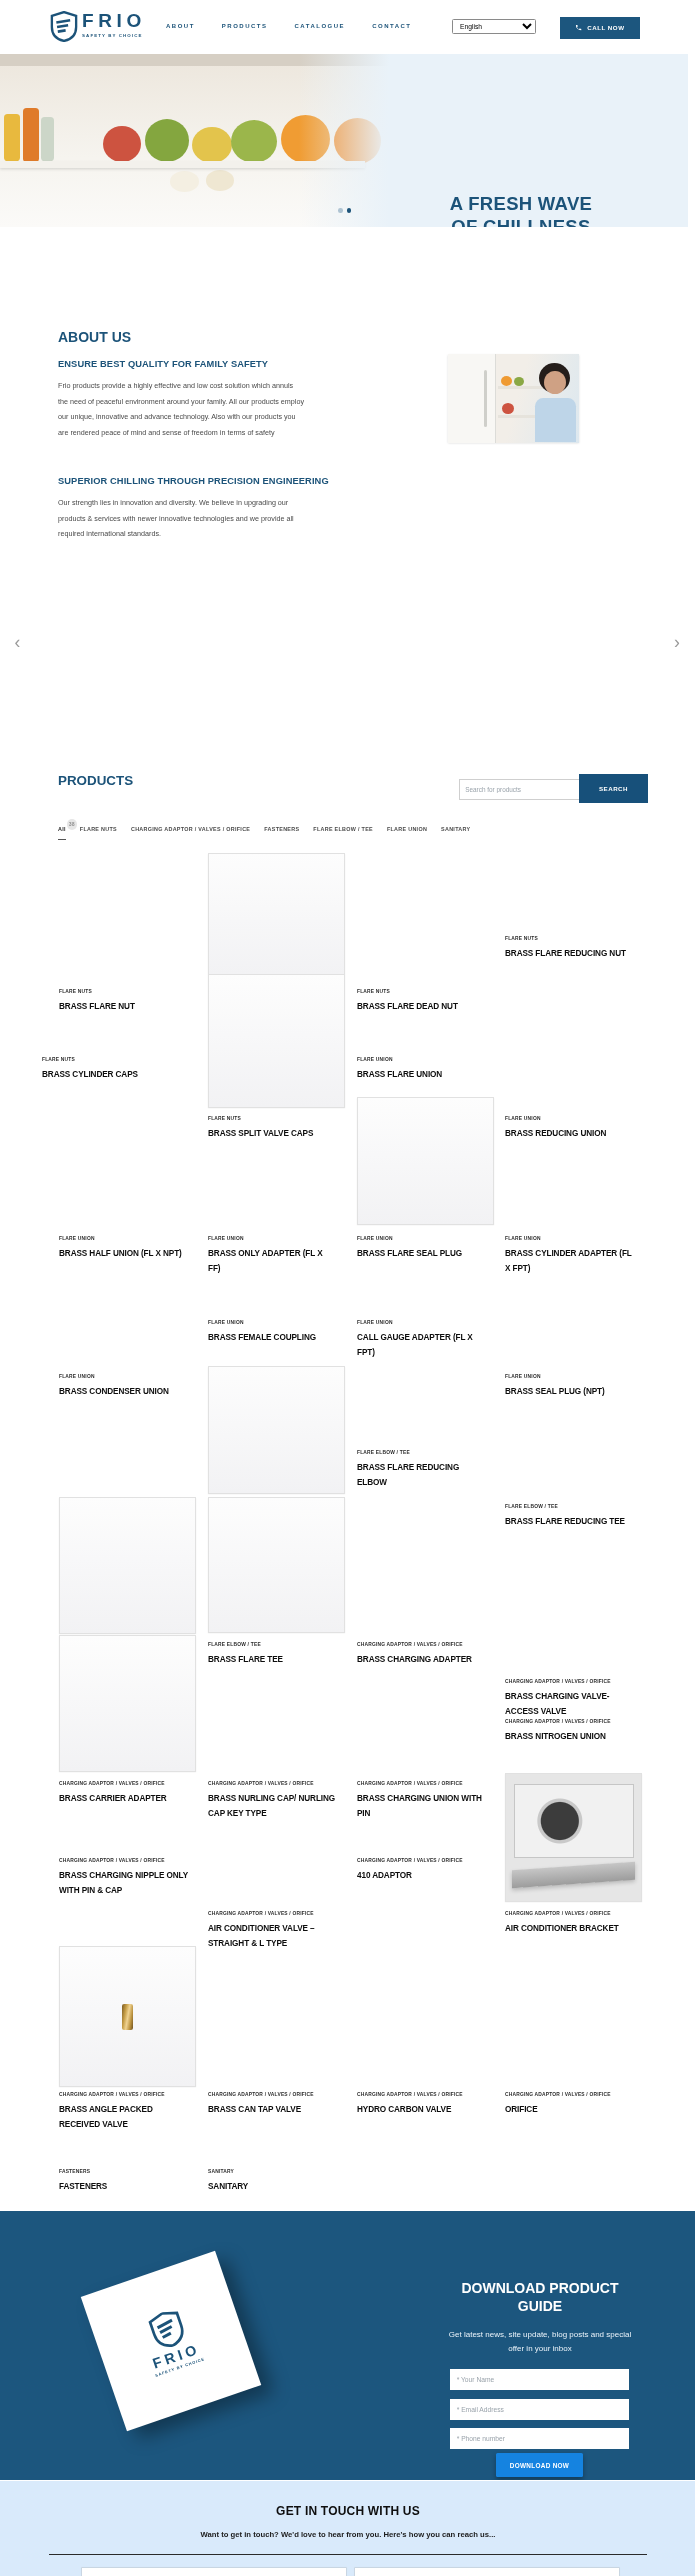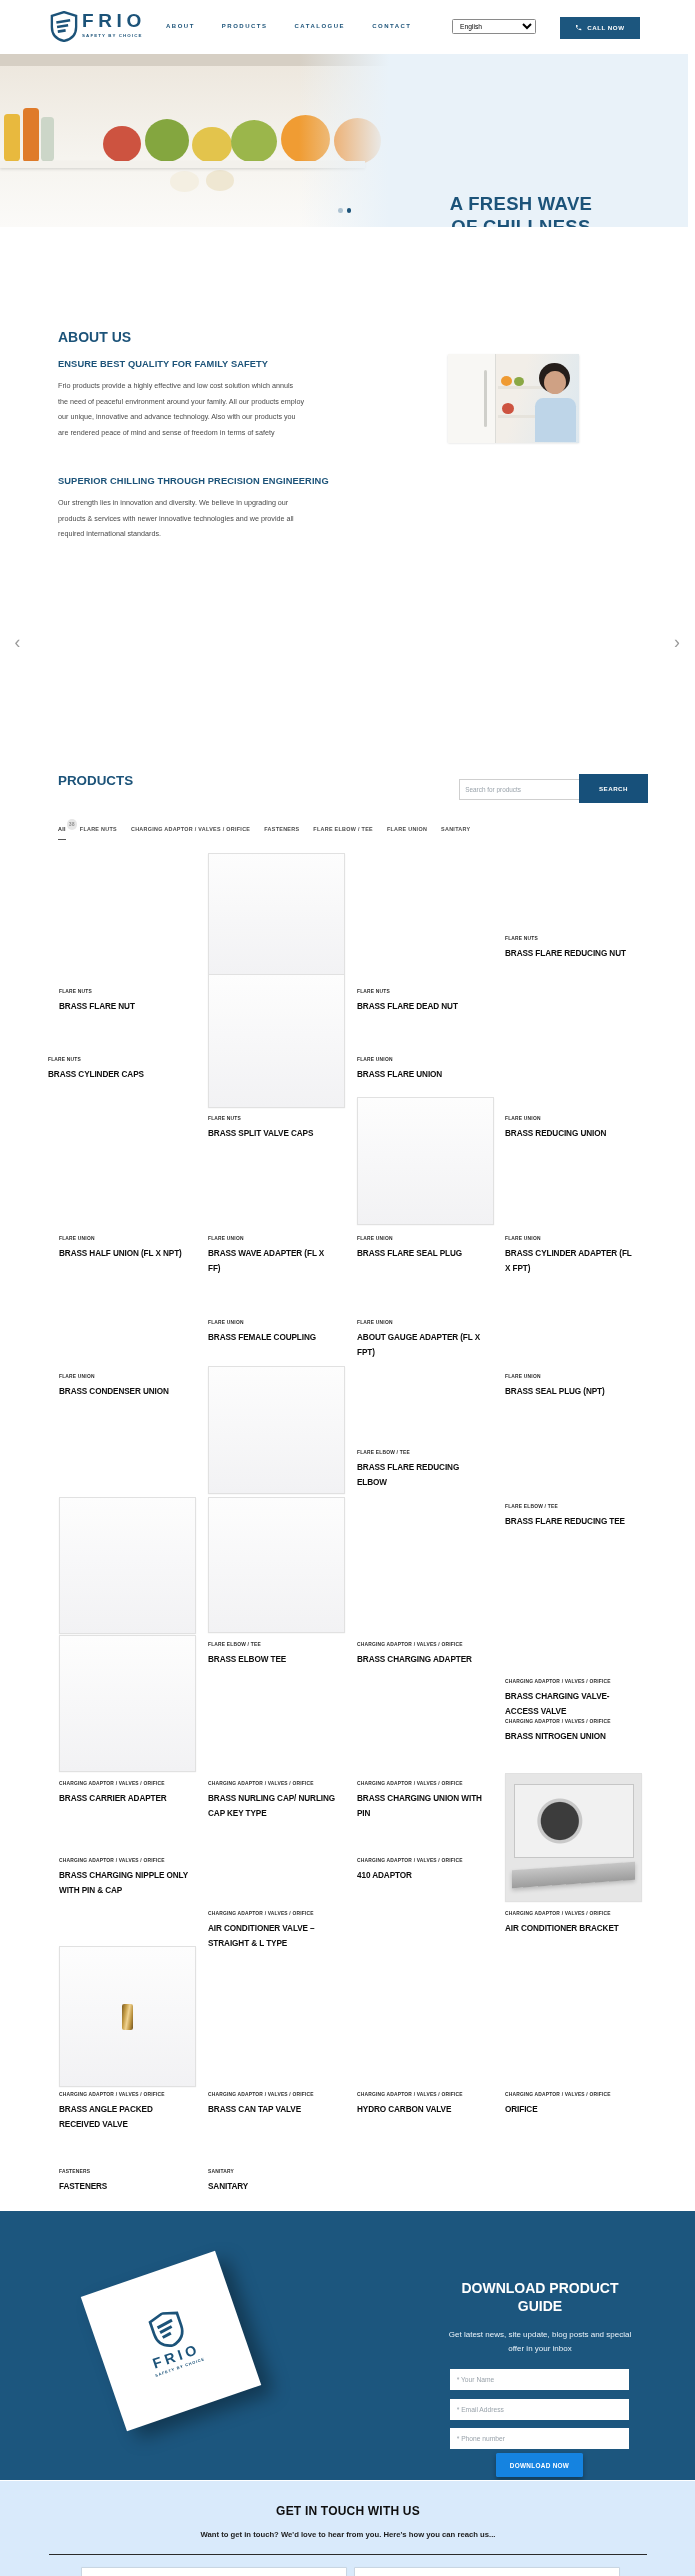--- a/index.html
+++ b/index.html
@@ -243,21 +243,21 @@
       <div class="n">BRASS FLARE REDUCING NUT</div>
     </div>
   <div class="pt" style="left:59px;top:989px;">
       <div class="c">FLARE NUTS</div>
       <div class="n">BRASS FLARE NUT</div>
     </div>
   <div class="pt" style="left:357px;top:989px;">
       <div class="c">FLARE NUTS</div>
       <div class="n">BRASS FLARE DEAD NUT</div>
     </div>
-  <div class="pt" style="left:48px;top:1057px;">
+  <div class="pt" style="left:42px;top:1057px;">
       <div class="c">FLARE NUTS</div>
       <div class="n">BRASS CYLINDER CAPS</div>
     </div>
   <div class="pt" style="left:357px;top:1057px;">
       <div class="c">FLARE UNION</div>
       <div class="n">BRASS FLARE UNION</div>
     </div>
   <div class="pt" style="left:208px;top:1116px;">
       <div class="c">FLARE NUTS</div>
       <div class="n">BRASS SPLIT VALVE CAPS</div>
@@ -265,57 +265,57 @@
   <div class="pt" style="left:505px;top:1116px;">
       <div class="c">FLARE UNION</div>
       <div class="n">BRASS REDUCING UNION</div>
     </div>
   <div class="pt" style="left:59px;top:1236px;">
       <div class="c">FLARE UNION</div>
       <div class="n">BRASS HALF UNION (FL X NPT)</div>
     </div>
   <div class="pt" style="left:208px;top:1236px;">
       <div class="c">FLARE UNION</div>
-      <div class="n">BRASS WAVE ADAPTER (FL X FF)</div>
+      <div class="n">BRASS ONLY ADAPTER (FL X FF)</div>
     </div>
   <div class="pt" style="left:357px;top:1236px;">
       <div class="c">FLARE UNION</div>
       <div class="n">BRASS FLARE SEAL PLUG</div>
     </div>
   <div class="pt" style="left:505px;top:1236px;">
       <div class="c">FLARE UNION</div>
       <div class="n">BRASS CYLINDER ADAPTER (FL X FPT)</div>
     </div>
   <div class="pt" style="left:208px;top:1320px;">
       <div class="c">FLARE UNION</div>
       <div class="n">BRASS FEMALE COUPLING</div>
     </div>
   <div class="pt" style="left:357px;top:1320px;">
       <div class="c">FLARE UNION</div>
-      <div class="n">ABOUT GAUGE ADAPTER (FL X FPT)</div>
+      <div class="n">CALL GAUGE ADAPTER (FL X FPT)</div>
     </div>
   <div class="pt" style="left:59px;top:1374px;">
       <div class="c">FLARE UNION</div>
       <div class="n">BRASS CONDENSER UNION</div>
     </div>
   <div class="pt" style="left:505px;top:1374px;">
       <div class="c">FLARE UNION</div>
       <div class="n">BRASS SEAL PLUG (NPT)</div>
     </div>
   <div class="pt" style="left:357px;top:1450px;">
       <div class="c">FLARE ELBOW / TEE</div>
       <div class="n">BRASS FLARE REDUCING ELBOW</div>
     </div>
   <div class="pt" style="left:505px;top:1504px;">
       <div class="c">FLARE ELBOW / TEE</div>
       <div class="n">BRASS FLARE REDUCING TEE</div>
     </div>
   <div class="pt" style="left:208px;top:1642px;">
       <div class="c">FLARE ELBOW / TEE</div>
-      <div class="n">BRASS ELBOW TEE</div>
+      <div class="n">BRASS FLARE TEE</div>
     </div>
   <div class="pt" style="left:357px;top:1642px;">
       <div class="c">CHARGING ADAPTOR / VALVES / ORIFICE</div>
       <div class="n">BRASS CHARGING ADAPTER</div>
     </div>
   <div class="pt" style="left:505px;top:1642px;margin-top:37px;">
       <div class="c">CHARGING ADAPTOR / VALVES / ORIFICE</div>
       <div class="n">BRASS CHARGING VALVE-ACCESS VALVE</div>
     </div>
   <div class="pt" style="left:505px;top:1719px;">

